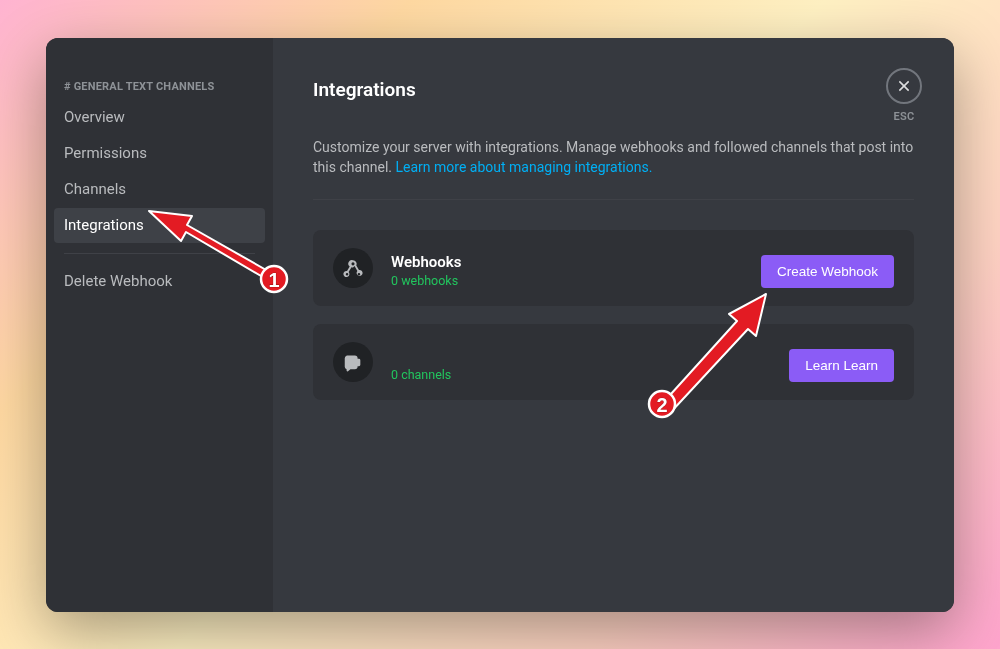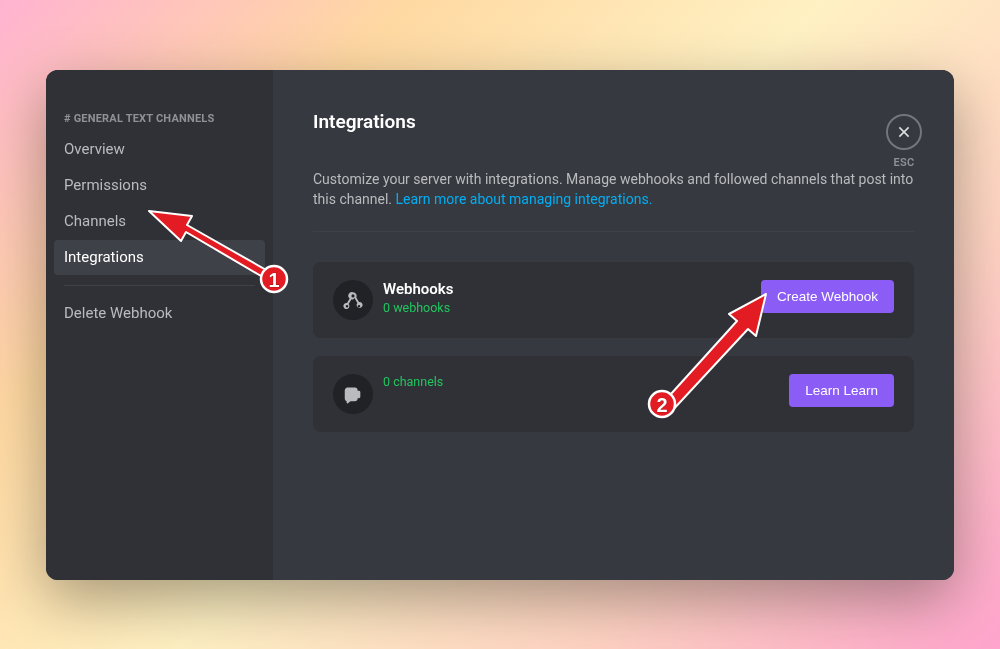--- a/index.html
+++ b/index.html
@@ -10,21 +10,21 @@
       background: linear-gradient(135deg, #ffb3d1 0%, #ffd9a2 25%, #fff1c3 50%, #ffd3c3 75%, #ffa4cd 100%);
       display: flex;
       align-items: center;
       justify-content: center;
       position: relative;
       overflow: hidden;
     }
 
     .window {
       width: 908px;
-      height: 510px;
+      height: 574px;
       background: #2f3136;
       border-radius: 12px;
       display: flex;
       overflow: hidden;
       box-shadow: 0 20px 60px rgba(0,0,0,0.35);
       position: relative;
     }
 
     .sidebar {
       width: 227px;
@@ -63,21 +63,21 @@
     .content {
       flex: 1;
       background: #36393f;
       position: relative;
       padding: 40px 40px 20px 40px;
       color: #dcddde;
     }
 
     .close-area {
       position: absolute;
-      top: 44px;
+      top: 30px;
       right: 32px;
       display: flex;
       flex-direction: column;
       align-items: center;
       gap: 6px;
       cursor: pointer;
     }
     .close-circle {
       width: 36px;
       height: 36px;
@@ -110,22 +110,22 @@
       margin-top: 22px;
     }
 
     .cards { margin-top: 30px; display: flex; flex-direction: column; gap: 18px; }
 
     .card {
       background: #2f3136;
       border-radius: 8px;
       padding: 18px 20px;
       display: flex;
-      align-items: flex-start;
-      gap: 10px;
+      align-items: flex-end;
+      gap: 18px;
     }
     .card-icon {
       width: 40px;
       height: 40px;
       border-radius: 50%;
       background: #202225;
       display: flex;
       align-items: center;
       justify-content: center;
       flex: 0 0 40px;

